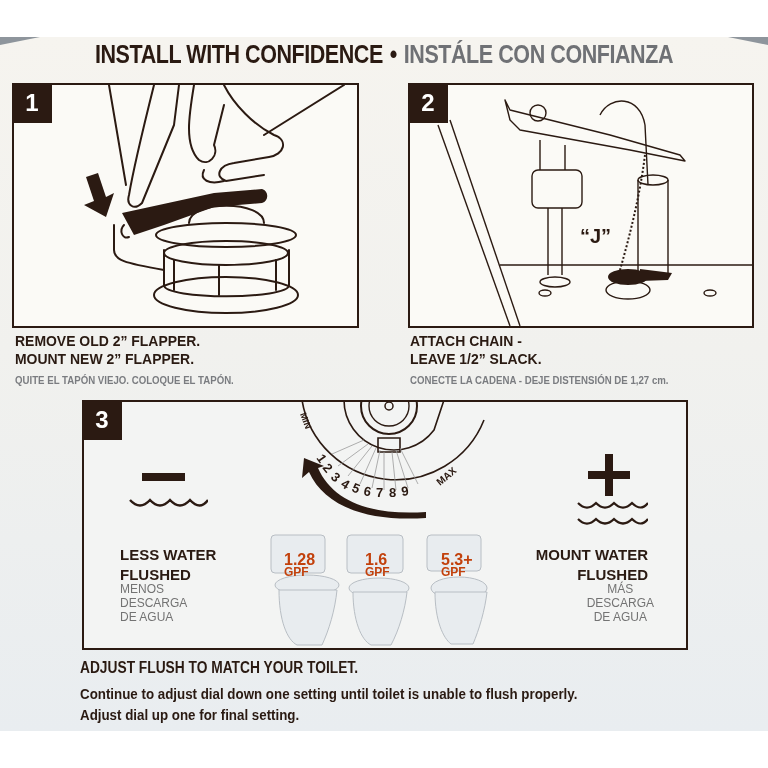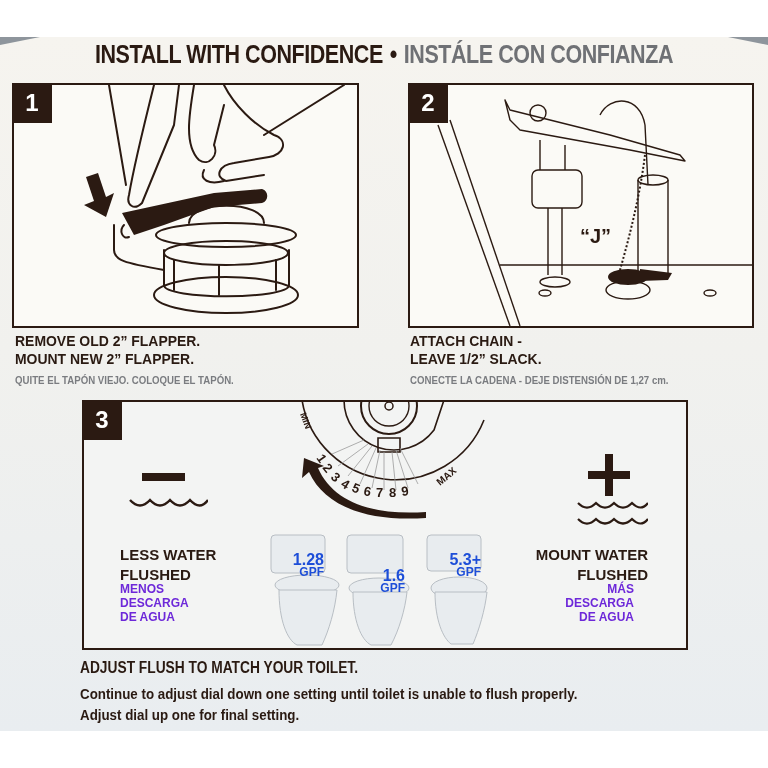--- a/index.html
+++ b/index.html
@@ -19,22 +19,22 @@
   .title .es { color:#6f7175; }
   .panel { position:absolute; border:2px solid #2b1a12; background:#fbfaf6; box-sizing:border-box; }
   .num { position:absolute; left:-2px; top:-2px; width:40px; height:40px; background:#2b1a12;
          color:#ffffff; font-weight:bold; font-size:24px; display:flex; align-items:center;
          justify-content:center; }
   .cap-en { position:absolute; font-weight:bold; font-size:15.5px; color:#2a1a12; line-height:18px;
             transform-origin:left top; transform:scaleX(0.9); white-space:nowrap; }
   .cap-es { position:absolute; font-weight:bold; font-size:10.5px; color:#7a7c80; white-space:nowrap;
             transform-origin:left top; transform:scaleX(0.92); }
   .side-en { position:absolute; font-weight:bold; font-size:15px; color:#2a1a12; line-height:20px;margin-top:7px; }
-  .side-es { position:absolute; font-weight:bold; font-size:12px; color:#6d28d9; line-height:14px; }
-  .gpf { position:absolute; text-align:right; color:#1d4ed8; font-weight:bold; }
+  .side-es { position:absolute; font-weight:normal; font-size:12px; color:#737373; line-height:14px; }
+  .gpf { position:absolute; text-align:left; color:#c2410c; font-weight:bold; }
   .gpf .v { font-size:16px; display:block; line-height:16px; }
   .gpf .u { font-size:12px; display:block; line-height:9px; }
   .bottom { position:absolute; left:80px; color:#2a1a12; font-weight:bold; white-space:nowrap;
             transform-origin:left top; }
 </style>
 </head>
 <body>
 
 <div class="sheet"></div>
 <div class="corner-l"></div>
@@ -168,42 +168,42 @@
       <path d="M86 62 C86 90 94 110 104 115 L124 115 C132 100 138 80 140 62 Z"></path>
       <rect x="160" y="5" width="54" height="36" rx="4"></rect>
       <ellipse cx="192" cy="58" rx="28" ry="11"></ellipse>
       <path d="M168 62 C168 90 176 108 184 114 L206 114 C212 100 218 80 220 62 Z"></path>
     </g>
   </svg>
   <div class="gpf" style="left:200px;top:150px;width:40px;">
     <span class="v">1.28</span>
     <span class="u">GPF</span>
   </div>
-  <div class="gpf" style="left:281px;top:150px;width:40px;margin-top:16px;">
+  <div class="gpf" style="left:281px;top:150px;width:40px;">
     <span class="v">1.6</span>
     <span class="u">GPF</span>
   </div>
   <div class="gpf" style="left:357px;top:150px;width:40px;">
     <span class="v">5.3+</span>
     <span class="u">GPF</span>
   </div>
 
   <div style="position:absolute;left:504px;top:52px;width:42px;height:42px;">
     <div style="position:absolute;left:17px;top:0;width:8px;height:42px;background:#2b1a12;"></div>
     <div style="position:absolute;left:0;top:17px;width:42px;height:8px;background:#2b1a12;"></div>
   </div>
   <svg width="72" height="30" viewBox="0 0 72 30" style="position:absolute;left:492px;top:98px;">
     <path d="M2 3 Q11 12 20 3 Q29 12 38 3 Q47 12 56 3 Q65 12 72 3" fill="none" stroke="#2b1a12" stroke-width="2.2"></path>
     <path d="M2 19 Q11 28 20 19 Q29 28 38 19 Q47 28 56 19 Q65 28 72 19" fill="none" stroke="#2b1a12" stroke-width="2.2"></path>
   </svg>
   <div class="side-en" style="right:38px;top:136px;text-align:right;">
     <div>MOUNT WATER</div>
     <div>FLUSHED</div>
   </div>
-  <div class="side-es" style="right:52px;top:180px;text-align:right;">
+  <div class="side-es" style="right:32px;top:180px;text-align:center;">
     <div>MÁS</div>
     <div>DESCARGA</div>
     <div>DE AGUA</div>
   </div>
 </div>
 
 <div class="bottom" style="top:659px;font-size:16px;transform:scaleX(0.86);">ADJUST FLUSH TO MATCH YOUR TOILET.</div>
 <div class="bottom" style="top:685px;font-size:15.5px;transform:scaleX(0.86);">Continue to adjust dial down one setting until toilet is unable to flush properly.</div>
 <div class="bottom" style="top:706px;font-size:15.5px;transform:scaleX(0.86);">Adjust dial up one for final setting.</div>
 

